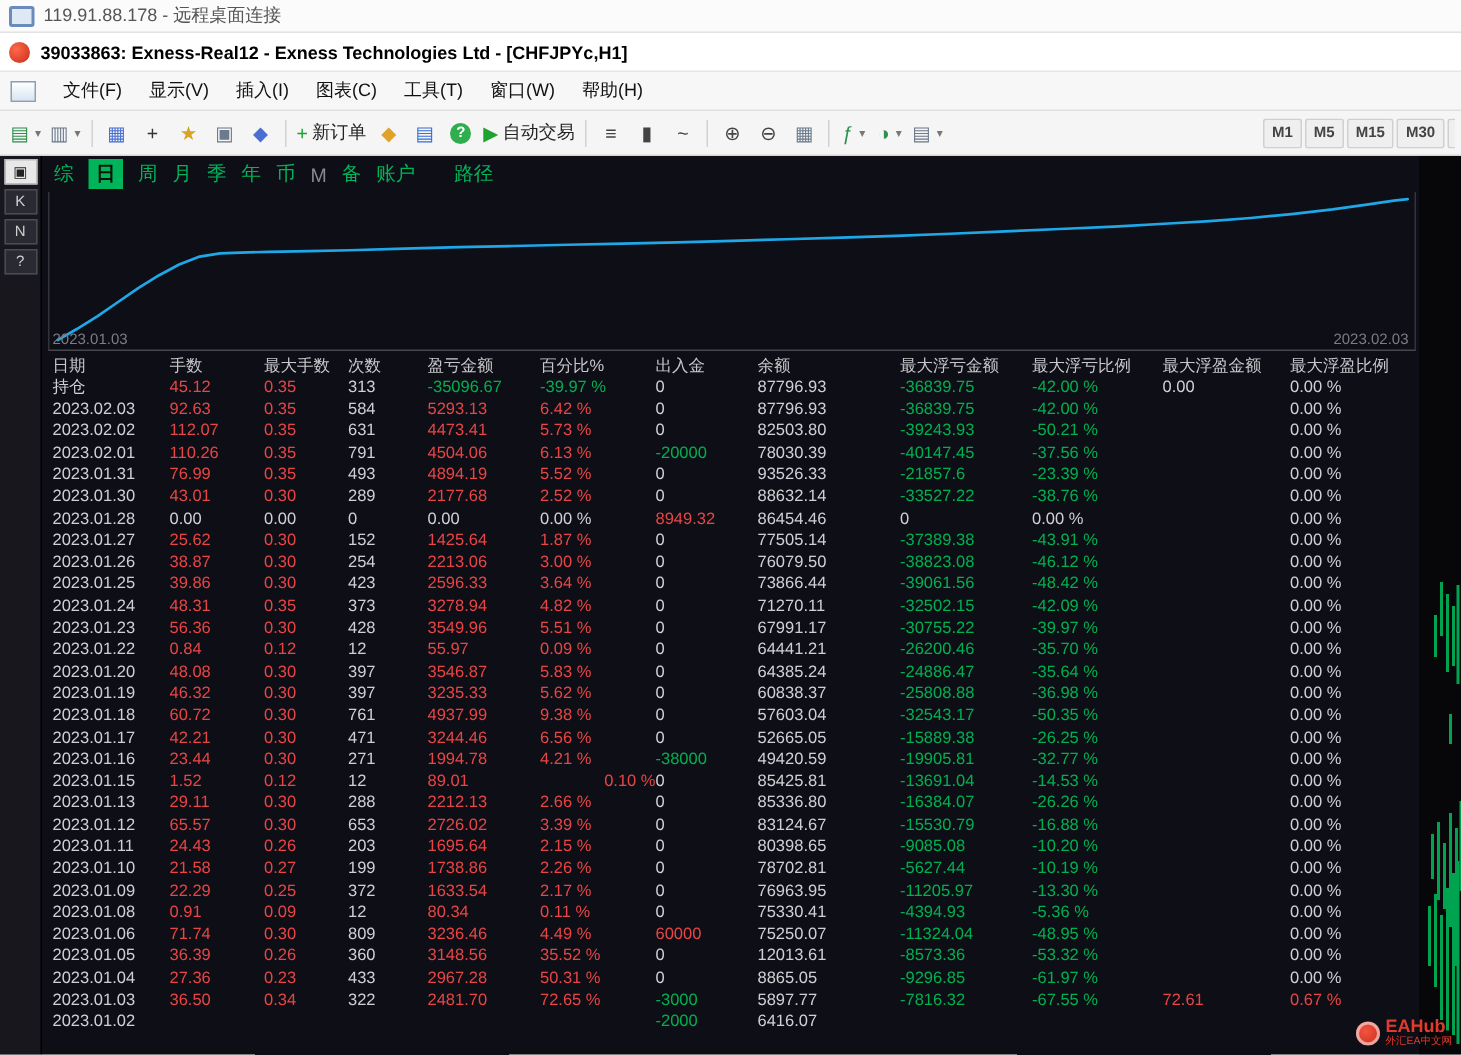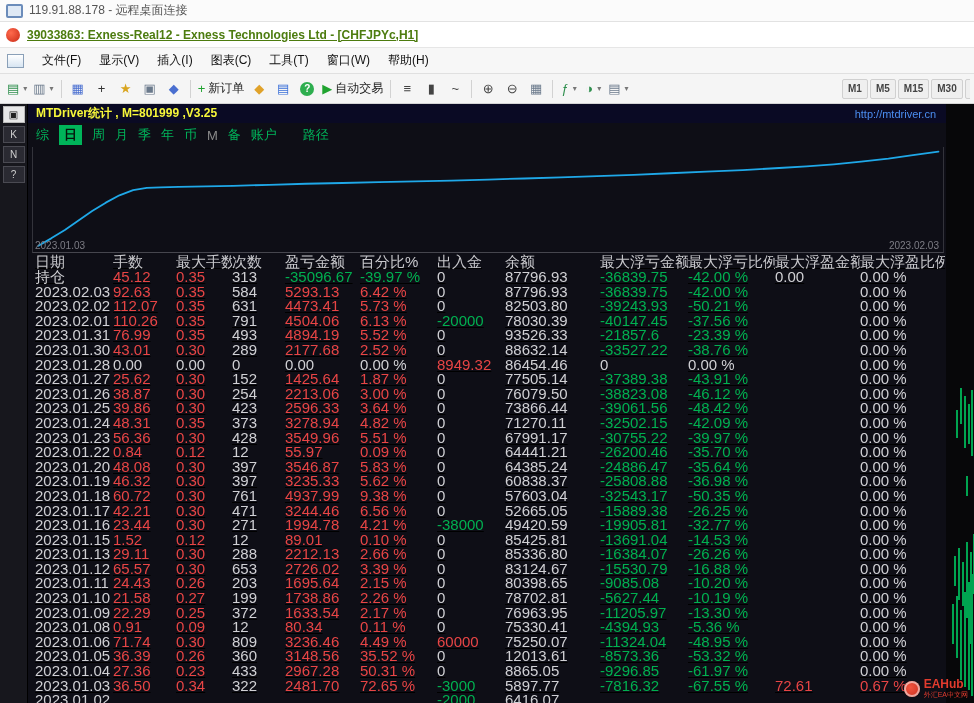--- a/index.html
+++ b/index.html
@@ -7,21 +7,21 @@
           font-family:"Liberation Sans",sans-serif;-webkit-font-smoothing:antialiased;}
   
   .rdp-bar{height:22px;background:#fbfbfb;border-bottom:1px solid #e2e2e2;display:flex;align-items:center;
            padding:0 6px;box-sizing:border-box;}
   .rdp-icon{width:13px;height:10px;border:2px solid #6b8cba;border-radius:2px;background:#dfe9f5;margin-right:6px;}
   .rdp-title{font-size:12px;color:#555;}
   .app-bar{height:26px;background:#ffffff;border-bottom:1px solid #e6e6e6;display:flex;align-items:center;
            padding:0 6px;box-sizing:border-box;}
   .app-icon{width:14px;height:14px;border-radius:50%;background:radial-gradient(circle at 35% 35%,#ff6a4d,#c92a16);
             margin-right:7px;flex:0 0 auto;}
-  .app-title{font-size:12px;font-weight:bold;color:#4d7c0f;text-decoration:underline;}
+  .app-title{font-size:12px;font-weight:bold;color:#000000;}
   .menubar{height:26px;background:#f7f7f7;border-bottom:1px solid #e0e0e0;display:flex;align-items:center;
            font-size:12px;color:#111;box-sizing:border-box;}
   .menu-doc-icon{width:15px;height:12px;border:1px solid #8aa0b8;background:linear-gradient(180deg,#ffffff,#d7e5f2);
                  margin:0 9px 0 7px;flex:0 0 auto;}
   .menu-item{padding:0 9px;cursor:default;}
   .toolbar{height:30px;background:#f5f5f5;border-bottom:1px solid #d5d5d5;display:flex;align-items:center;
            padding:0 4px;box-sizing:border-box;}
   .tb-left{display:flex;align-items:center;}
   .tb-btn{height:22px;min-width:22px;display:inline-flex;align-items:center;justify-content:center;gap:3px;
           border:none;background:transparent;border-radius:2px;margin:0 1px;font-size:13px;padding:0 2px;cursor:default;}
@@ -51,21 +51,21 @@
   .tab{cursor:default;}
   .tab.active{background:#00b45a;color:#06140b;padding:1px 5px;font-weight:bold;}
   .tab.dim{color:#8a8a8a;}
   .tab.path{margin-left:16px;}
   .chart{height:105px;position:relative;border-bottom:1px solid #46464e;border-left:1px solid #33333b;
          border-right:1px solid #33333b;margin:0 2px 0 4px;flex:0 0 auto;}
   .chart svg{position:absolute;left:0;top:0;width:100%;height:100%;}
   .chart polyline{stroke-width:1.8;vector-effect:non-scaling-stroke;stroke-linejoin:round;stroke-linecap:round;}
   .cdate{position:absolute;bottom:1px;font-size:10px;color:#7d7d85;}
   .cdate.left{left:2px;} .cdate.right{right:4px;}
-  .table{flex:1;overflow:hidden;padding-left:7px;font-size:15px;text-decoration:underline;}
+  .table{flex:1;overflow:hidden;padding-left:7px;font-size:11px;}
   .thead{display:flex;height:15px;align-items:center;color:#c8c8cc;margin-top:2px;white-space:nowrap;}
   .trow{display:flex;height:14.6px;line-height:14.6px;white-space:nowrap;}
   .cell{flex:0 0 auto;overflow:hidden;}
   .c-red{color:#e84545;} .c-green{color:#00b050;} .c-white{color:#d0d0d4;}
   .right-strip{width:28px;background:#070709;position:relative;flex:0 0 auto;}
   .rbar{position:absolute;width:2px;}
   .watermark{position:absolute;right:6px;bottom:4px;display:flex;align-items:center;gap:4px;z-index:5;}
   .wm-icon{width:16px;height:16px;border-radius:50%;background:radial-gradient(circle at 40% 40%,#f2543f,#c52a1a);
            box-shadow:inset 0 0 0 2px rgba(255,255,255,.55);flex:0 0 auto;}
   .wm-text{display:flex;flex-direction:column;line-height:1.1;}
@@ -189,24 +189,20 @@
 
   <div class="main">
     <div class="left-strip" id="left-strip">
         <button class="ls-btn lit">▣</button>
         <button class="ls-btn">K</button>
         <button class="ls-btn">N</button>
         <button class="ls-btn">?</button>
       </div>
 
     <div class="panel">
-      <div class="phead">
-        <span class="ptitle">MTDriver统计 , M=801999 ,V3.25</span>
-        <span class="plink">http://mtdriver.cn</span>
-      </div>
 
       <div class="tabs" id="tabs">
           <span class="tab">综</span>
           <span class="tab active">日</span>
           <span class="tab">周</span>
           <span class="tab">月</span>
           <span class="tab">季</span>
           <span class="tab">年</span>
           <span class="tab">币</span>
           <span class="tab dim">M</span>
@@ -490,21 +486,21 @@
               <span class="cell c-green" style="width: 87px;">-32.77 %</span>
               <span class="cell c-white" style="width: 85px;"></span>
               <span class="cell c-white" style="width: 85px;">0.00 %</span>
             </div>
             <div class="trow">
               <span class="cell c-white" style="width: 78px;">2023.01.15</span>
               <span class="cell c-red" style="width: 63px;">1.52</span>
               <span class="cell c-red" style="width: 56px;">0.12</span>
               <span class="cell c-white" style="width: 53px;">12</span>
               <span class="cell c-red" style="width: 75px;">89.01</span>
-              <span class="cell c-red" style="width: 77px;">0.10 %</span>
+              <span class="cell c-red" style="width: 77px; text-align: right;">0.10 %</span>
               <span class="cell c-white" style="width: 68px;">0</span>
               <span class="cell c-white" style="width: 95px;">85425.81</span>
               <span class="cell c-green" style="width: 88px;">-13691.04</span>
               <span class="cell c-green" style="width: 87px;">-14.53 %</span>
               <span class="cell c-white" style="width: 85px;"></span>
               <span class="cell c-white" style="width: 85px;">0.00 %</span>
             </div>
             <div class="trow">
               <span class="cell c-white" style="width: 78px;">2023.01.13</span>
               <span class="cell c-red" style="width: 63px;">29.11</span>

